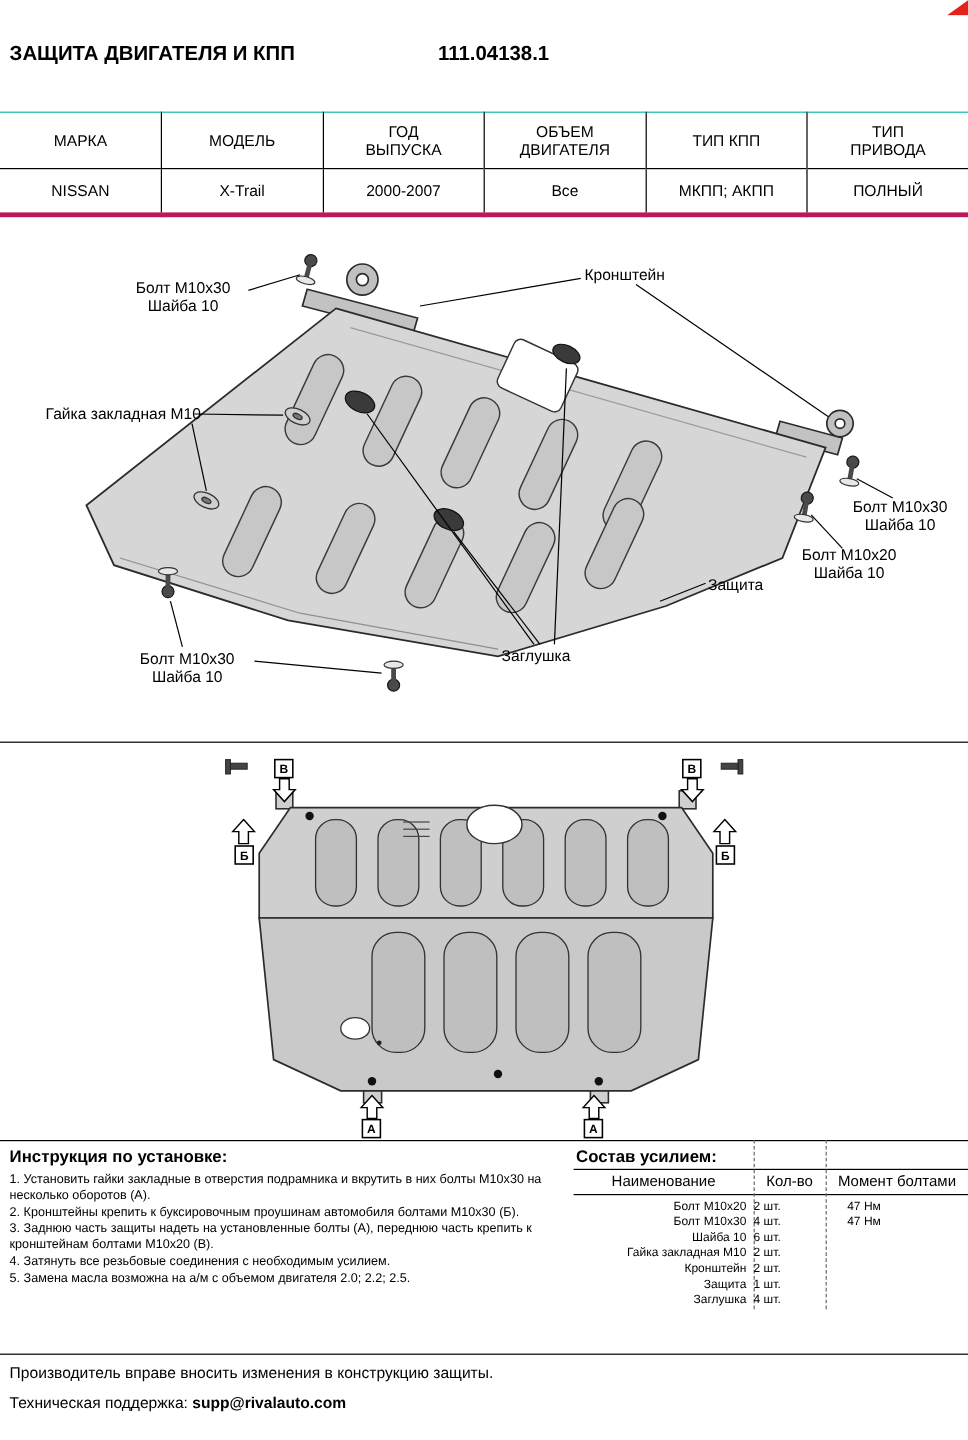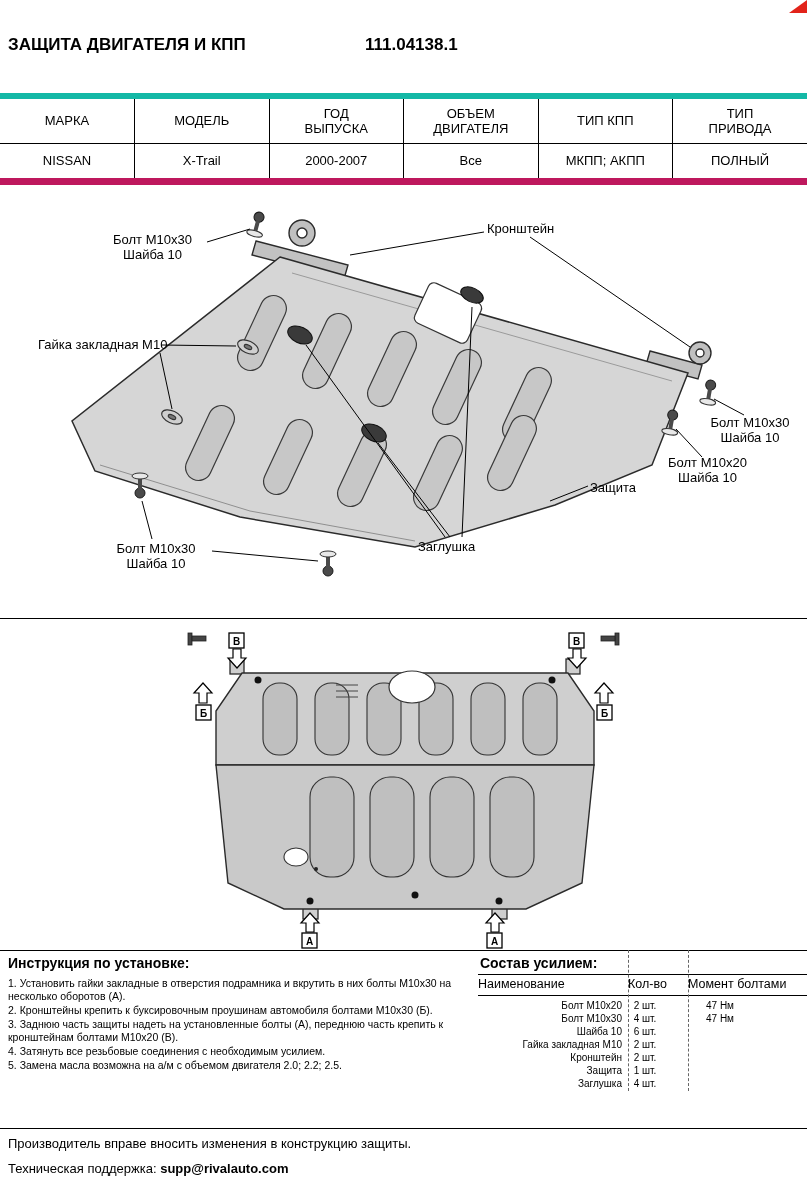--- a/index.html
+++ b/index.html
@@ -12,36 +12,36 @@
 
   .hdr1 { left:8px; top:12px; font-size:15px; font-weight:bold; letter-spacing:.3px; }
   .hdr2 { left:8px; top:35px; font-size:17px; font-weight:bold; }
   .pn   { left:365px; top:35px; font-size:17px; font-weight:bold; }
   .brand{ left:789px; top:0; width:18px; height:13px; background:#e2231a;
           clip-path:polygon(0 100%,100% 0,100% 100%,10% 100%); }
 
   table.spec { position:absolute; top:93px; left:0; width:807px; border-collapse:collapse; table-layout:fixed; }
   .spec th, .spec td { text-align:center; vertical-align:middle; border-left:1px solid #000; font-weight:normal; }
   .spec tr > *:first-child { border-left:none; }
-  .spec thead tr { border-top:6px solid #14b8a6; border-bottom:1px solid #000; }
-  .spec tbody tr { border-bottom:7px solid #be185d;padding-left:38px; }
+  .spec thead tr { border-top:1px solid #14b8a6; border-bottom:1px solid #000; }
+  .spec tbody tr { border-bottom:4px solid #be185d;padding-left:38px; }
   .spec th { height:47px; font-size:13px; white-space:pre-line; line-height:15px; }
   .spec td { height:38px; font-size:13px; }
 
   .dlabel { position:absolute; font-size:13px; line-height:15px; white-space:pre-line; }
   .center { text-align:center; }
 
   .sec-heading { position:absolute; font-size:14px; font-weight:bold; }
   #steps { position:absolute; left:8px; top:977px; width:466px; font-size:10.5px; line-height:13px; }
   .step { margin-bottom:1px; }
 
-  .colhead { position:absolute; font-size:12.5px; text-align:left; }
+  .colhead { position:absolute; font-size:12.5px; text-align:center; }
   .parts-row { position:absolute; left:478px; width:329px; font-size:10px; line-height:13px; height:13px; }
   .p-name   { position:absolute; left:0;   width:144px; text-align:right; }
-  .p-qty    { position:absolute; left:139px; width:56px; text-align:center; }
+  .p-qty    { position:absolute; left:150px; width:56px; text-align:left; }
   .p-torque { position:absolute; left:212px; width:60px; text-align:center; }
 
   .footer-note { left:8px; top:1136px; font-size:13px; }
   .support     { left:8px; top:1161px; font-size:13px; }
   .support .em { font-weight:bold; }
 
   svg text.marker { font-family:"Liberation Sans", sans-serif; font-size:10px; font-weight:bold; }
 </style>
 </head>
 <body>

